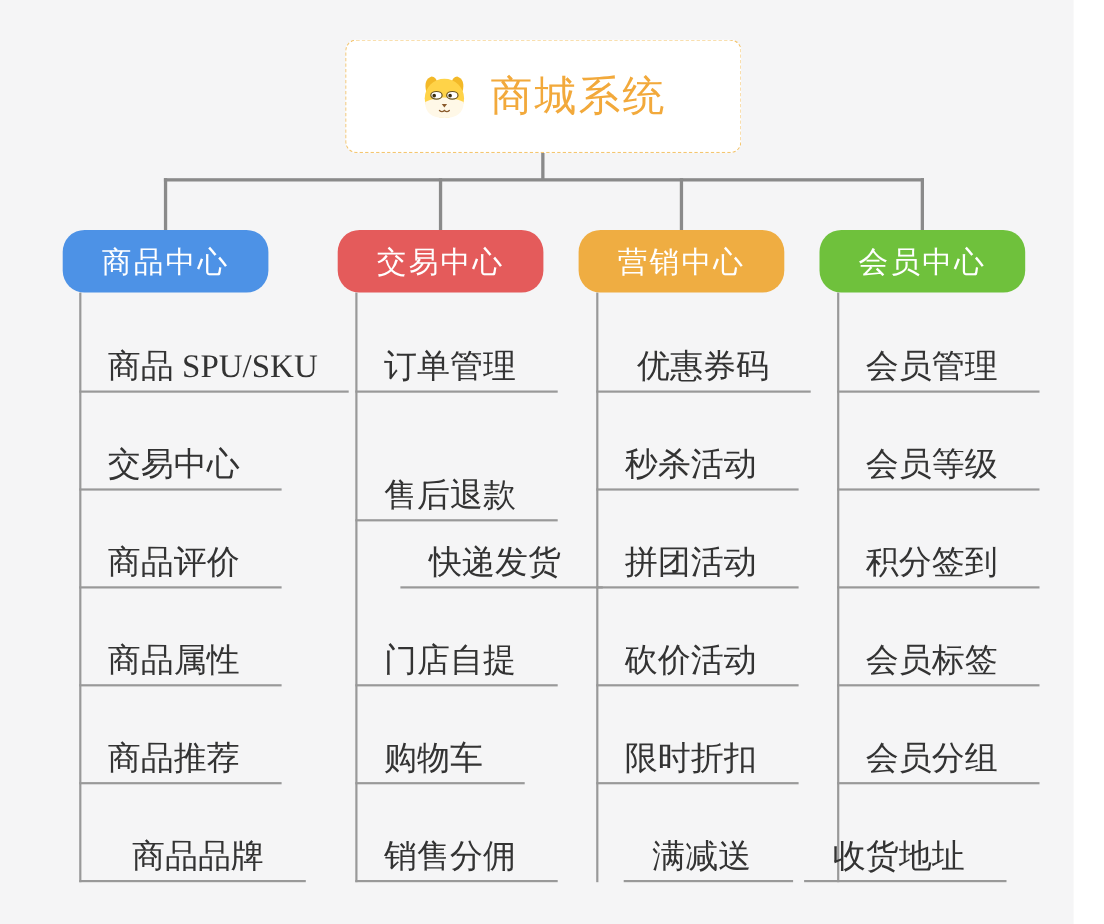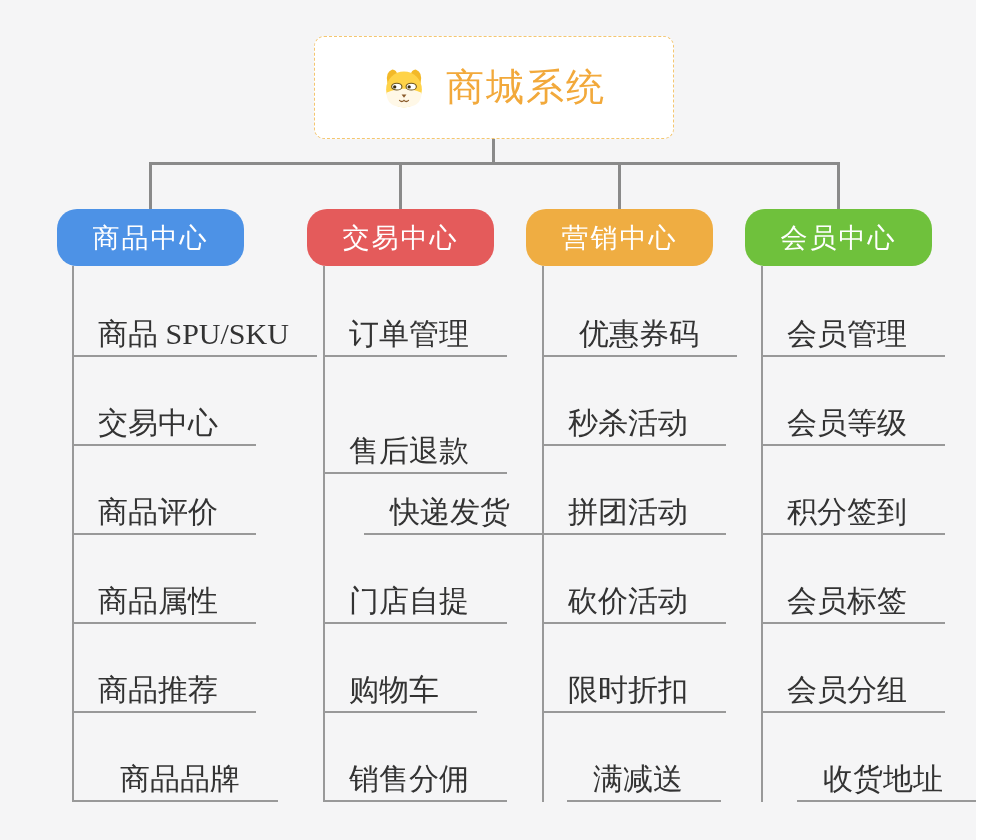--- a/index.html
+++ b/index.html
@@ -93,15 +93,15 @@
   <div class="item" style="left:542px;top:675px;">限时折扣</div>
   <div class="item" style="left:542px;top:764px;margin-left:25px;">满减送</div>
 
   <div class="header" style="left: 745px; background-color: rgb(111, 193, 60);">会员中心</div>
   <div class="trunk" style="left:761px;"></div>
   <div class="item" style="left:761px;top:319px;">会员管理</div>
   <div class="item" style="left:761px;top:408px;">会员等级</div>
   <div class="item" style="left:761px;top:497px;">积分签到</div>
   <div class="item" style="left:761px;top:586px;">会员标签</div>
   <div class="item" style="left:761px;top:675px;">会员分组</div>
-  <div class="item" style="left:797px;top:764px;">收货地址</div>
+  <div class="item" style="left:731px;top:764px;">收货地址</div>
 
 </div>
 
 </body></html>

